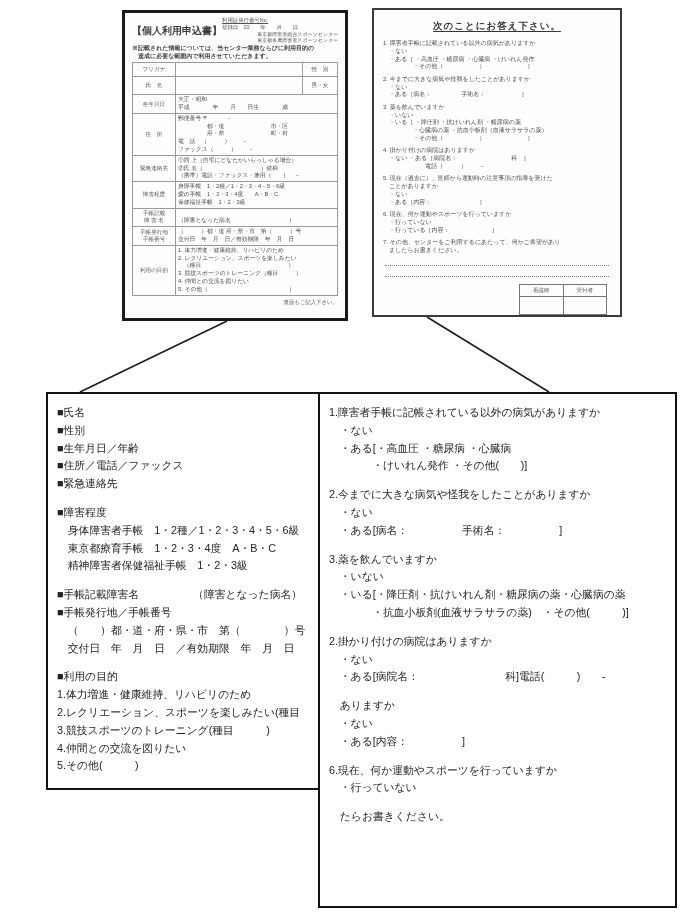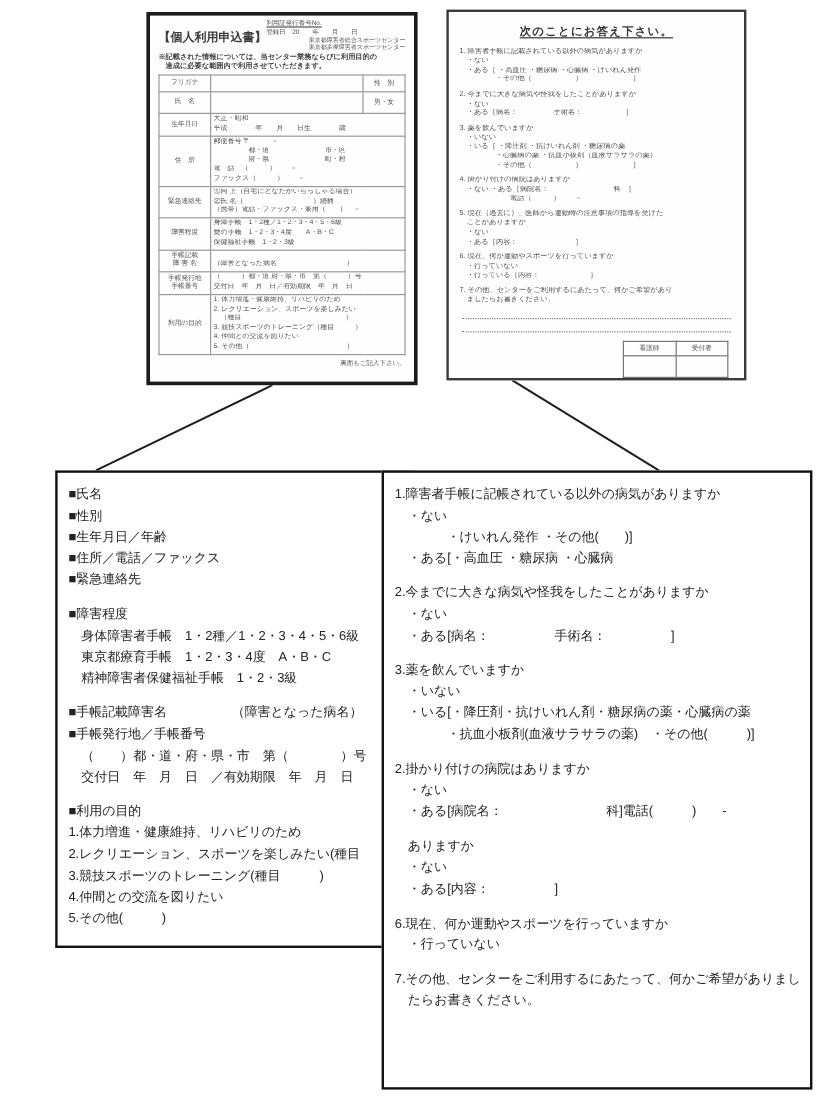--- a/index.html
+++ b/index.html
@@ -240,22 +240,22 @@
       <div class="pline">2.レクリエーション、スポーツを楽しみたい(種目　　　)</div>
       <div class="pline">3.競技スポーツのトレーニング(種目　　　)</div>
       <div class="pline">4.仲間との交流を図りたい</div>
       <div class="pline">5.その他(　　　)</div>
     </div>
 
   <div id="panel-right" class="panel">
 
   <div class="pline">1.障害者手帳に記帳されている以外の病気がありますか</div>
       <div class="pline">　・ない</div>
+      <div class="pline">　・ある[・高血圧 ・糖尿病 ・心臓病</div>
       <div class="pline">　　　　・けいれん発作 ・その他(　　)]</div>
-      <div class="pline">　・ある[・高血圧 ・糖尿病 ・心臓病</div>
       <div class="pline"></div>
       <div class="pline">2.今までに大きな病気や怪我をしたことがありますか</div>
       <div class="pline">　・ない</div>
       <div class="pline">　・ある[病名：　　　　　手術名：　　　　　]</div>
       <div class="pline"></div>
       <div class="pline">3.薬を飲んでいますか</div>
       <div class="pline">　・いない</div>
       <div class="pline">　・いる[・降圧剤・抗けいれん剤・糖尿病の薬・心臓病の薬</div>
       <div class="pline">　　　　・抗血小板剤(血液サラサラの薬)　・その他(　　　)]</div>
       <div class="pline"></div>
@@ -263,17 +263,16 @@
       <div class="pline">　・ない</div>
       <div class="pline">　・ある[病院名：　　　　　　　　科]電話(　　　)　　-</div>
       <div class="pline"></div>
       <div class="pline">　ありますか</div>
       <div class="pline">　・ない</div>
       <div class="pline">　・ある[内容：　　　　　]</div>
       <div class="pline"></div>
       <div class="pline">6.現在、何か運動やスポーツを行っていますか</div>
       <div class="pline">　・行っていない</div>
       <div class="pline"></div>
-      <div class="pline">7.その他、センターをご利用するにあたって、何かご希望がありまし</div>
       <div class="pline">　たらお書きください。</div>
     </div>
 
 </div>
 
 </body></html>

